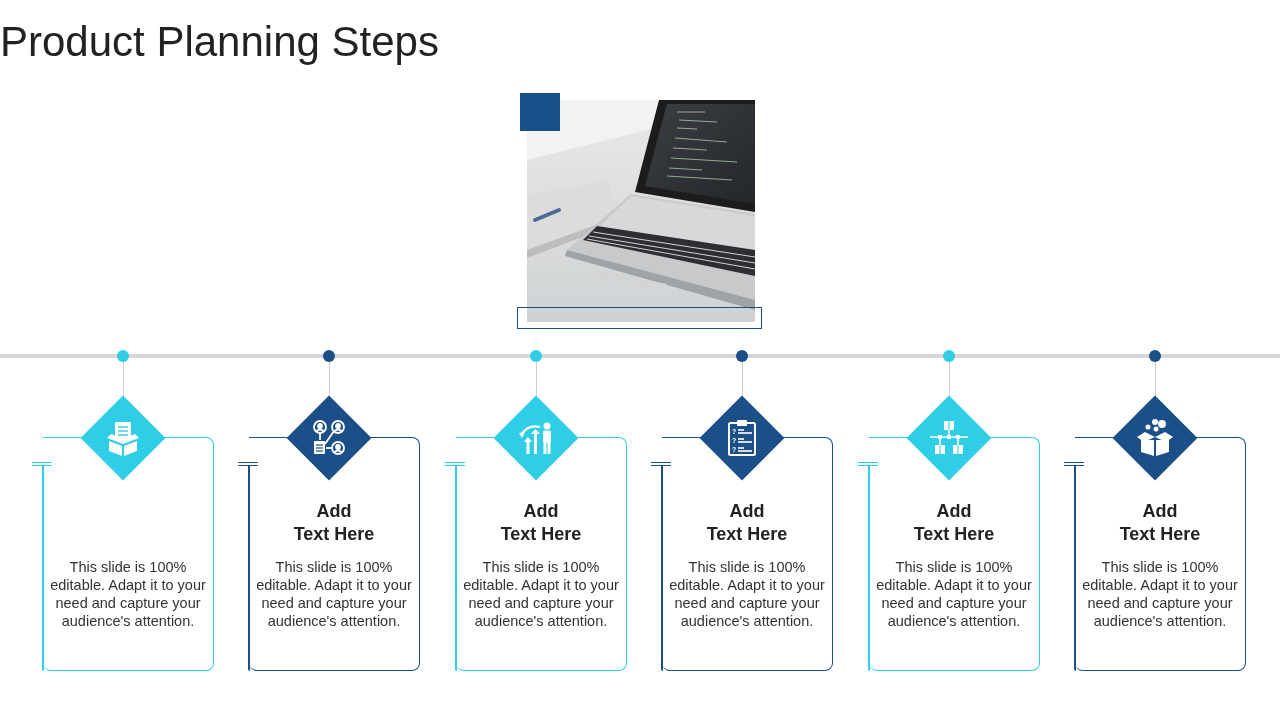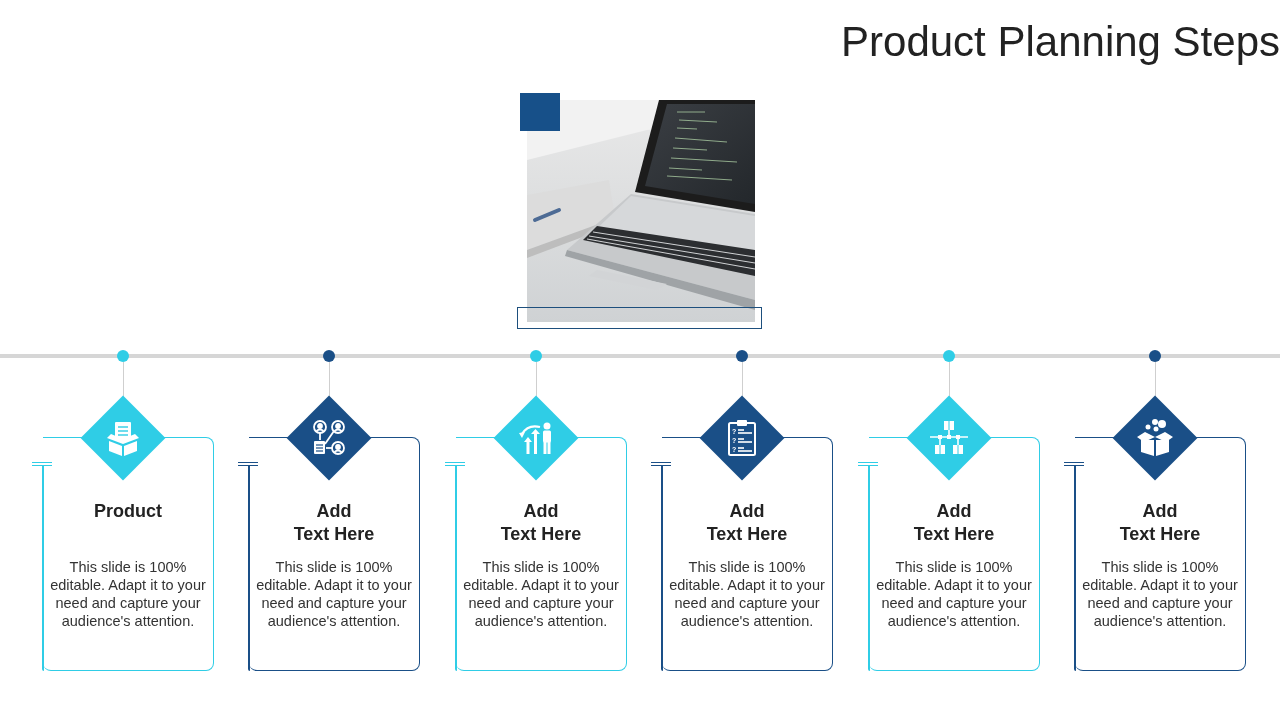--- a/index.html
+++ b/index.html
@@ -1,17 +1,17 @@
 <!DOCTYPE html>
 <html><head>
 <meta charset="utf-8">
 <style>
   html, body { margin:0; padding:0; }
   body { width:1280px; height:720px; background:#ffffff; position:relative; overflow:hidden; font-family:"Liberation Sans", sans-serif; color:#222; }
-  .title { position:absolute; top:18px; left:0; width:1280px; text-align:right; font-size:42px; color:#222222; font-weight:normal; letter-spacing:0px; }
+  .title { position:absolute; top:18px; left:0; width:1280px; text-align:left; font-size:42px; color:#222222; font-weight:normal; letter-spacing:0px; }
   .photo-wrap { position:absolute; left:517px; top:92px; width:250px; height:242px; }
   .photo-accent { position:absolute; left:3px; top:1px; width:40px; height:38px; background:#175089; z-index:2; }
   .photo { position:absolute; left:10px; top:8px; width:228px; height:222px; overflow:hidden; background:linear-gradient(160deg,#f3f3f3 0%,#dedede 45%,#c9c9c9 100%); }
   .photo-frame { position:absolute; left:0; top:215px; width:245px; height:22px; border:1px solid #1d4f7d; z-index:3; box-sizing:border-box; }
   .timeline { position:absolute; left:0; top:354px; width:1280px; height:4px; background:#d6d6d6; }
   .dot { position:absolute; top:350px; width:12px; height:12px; border-radius:50%; }
   .stem { position:absolute; top:362px; width:1px; height:38px; background:#cfcfcf; }
   .card { position:absolute; top:437px; width:171px; height:234px; border-radius:0 8px 8px 8px; border-top:1px solid; border-right:1.5px solid; border-bottom:1.5px solid; border-left:none; box-sizing:border-box; }
   .card-left { position:absolute; width:1.5px; }
   .tee { position:absolute; width:20px; height:4px; border-top:1.5px solid; border-bottom:1.5px solid; box-sizing:border-box; }
@@ -90,21 +90,20 @@
             <line x1="15" y1="9" x2="25" y2="9"></line>
             <line x1="15" y1="13" x2="25" y2="13"></line>
             <line x1="15" y1="17" x2="25" y2="17"></line>
           </g>
           <polygon points="4,20 20,26 36,20 32,16 20,21 8,16"></polygon>
           <polygon points="6,23 19,28 19,38 6,33"></polygon>
           <polygon points="21,28 34,23 34,33 21,38"></polygon>
         </svg>
       </div>
     <div class="heading" style="left:38px;top:500px">
-      <div>Product</div>
     </div>
     <div class="body" style="left:48px;top:558px">This slide is 100% editable. Adapt it to your need and capture your audience's attention.</div>
   </div>
     <div>
     <div class="dot" style="left:323px;background:#1a4f87"></div>
     <div class="stem" style="left:329px"></div>
     <div class="card" style="left:249px;border-color:#1a4f87"></div>
     <div class="card-left" style="left:248px;top:466px;height:205px;background:#1a4f87;border-bottom-left-radius:8px"></div>
     <div class="tee" style="left:238px;top:462px;border-color:#1a4f87"></div>
     <div class="diamond" style="left:299px;top:408px;background:#1a4f87"></div>

